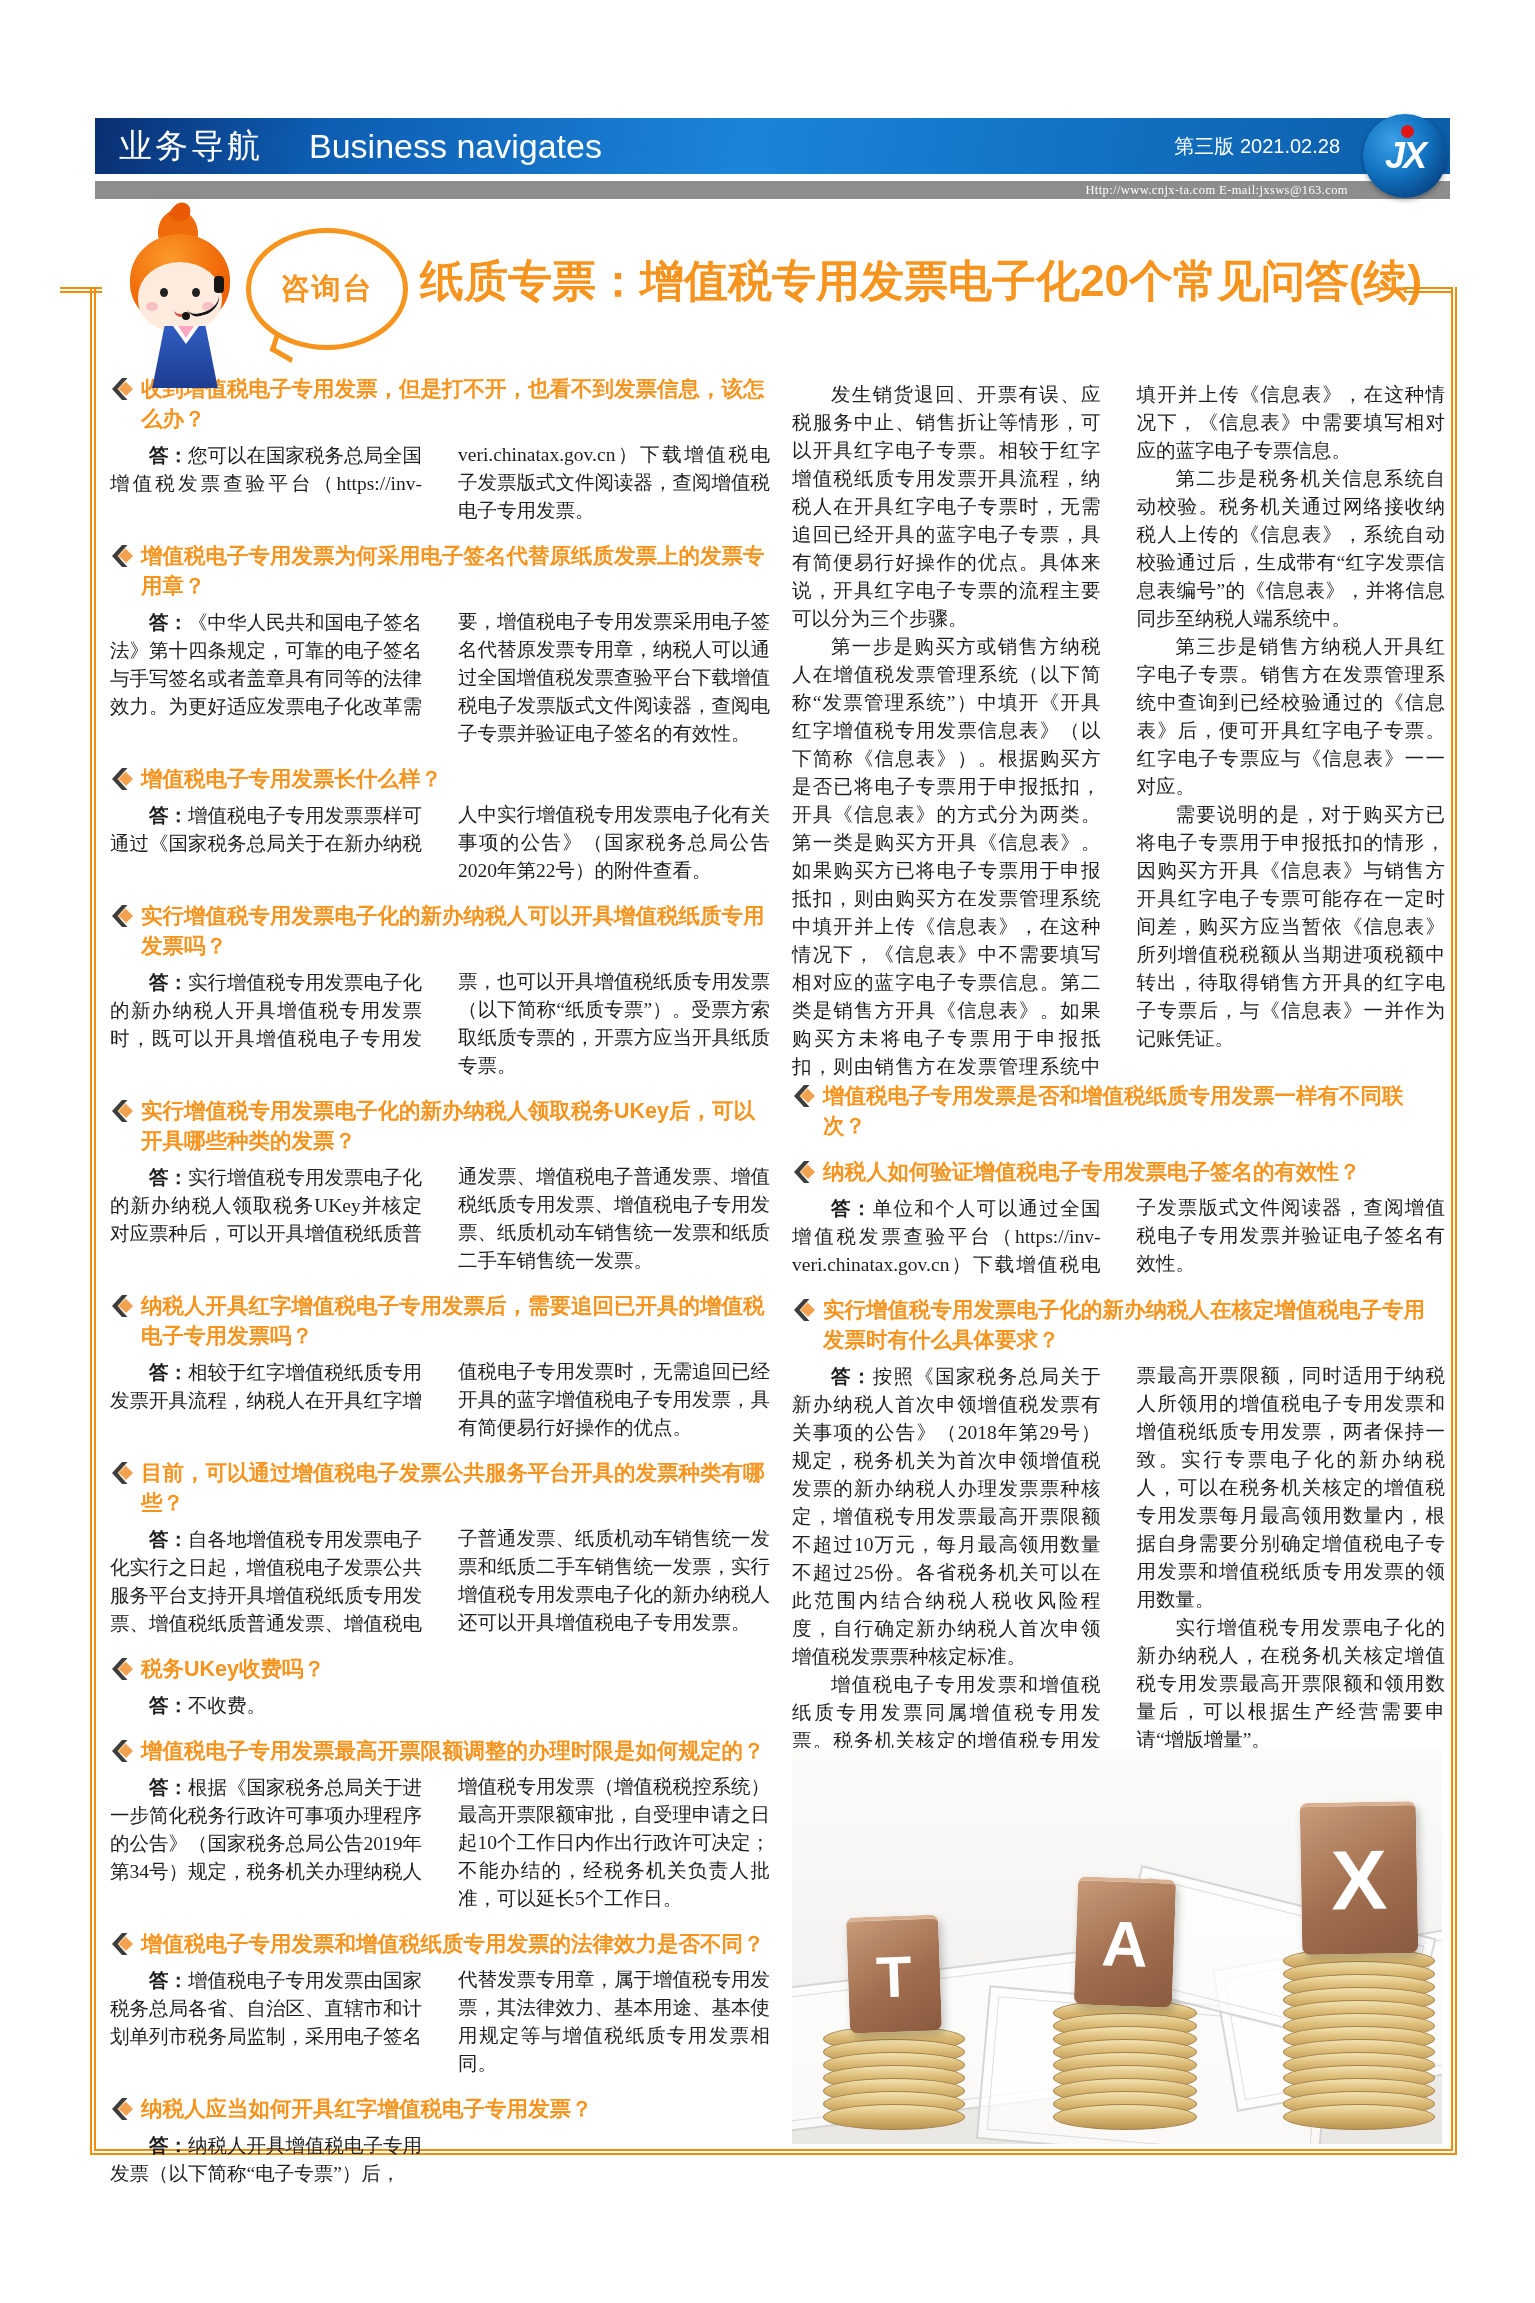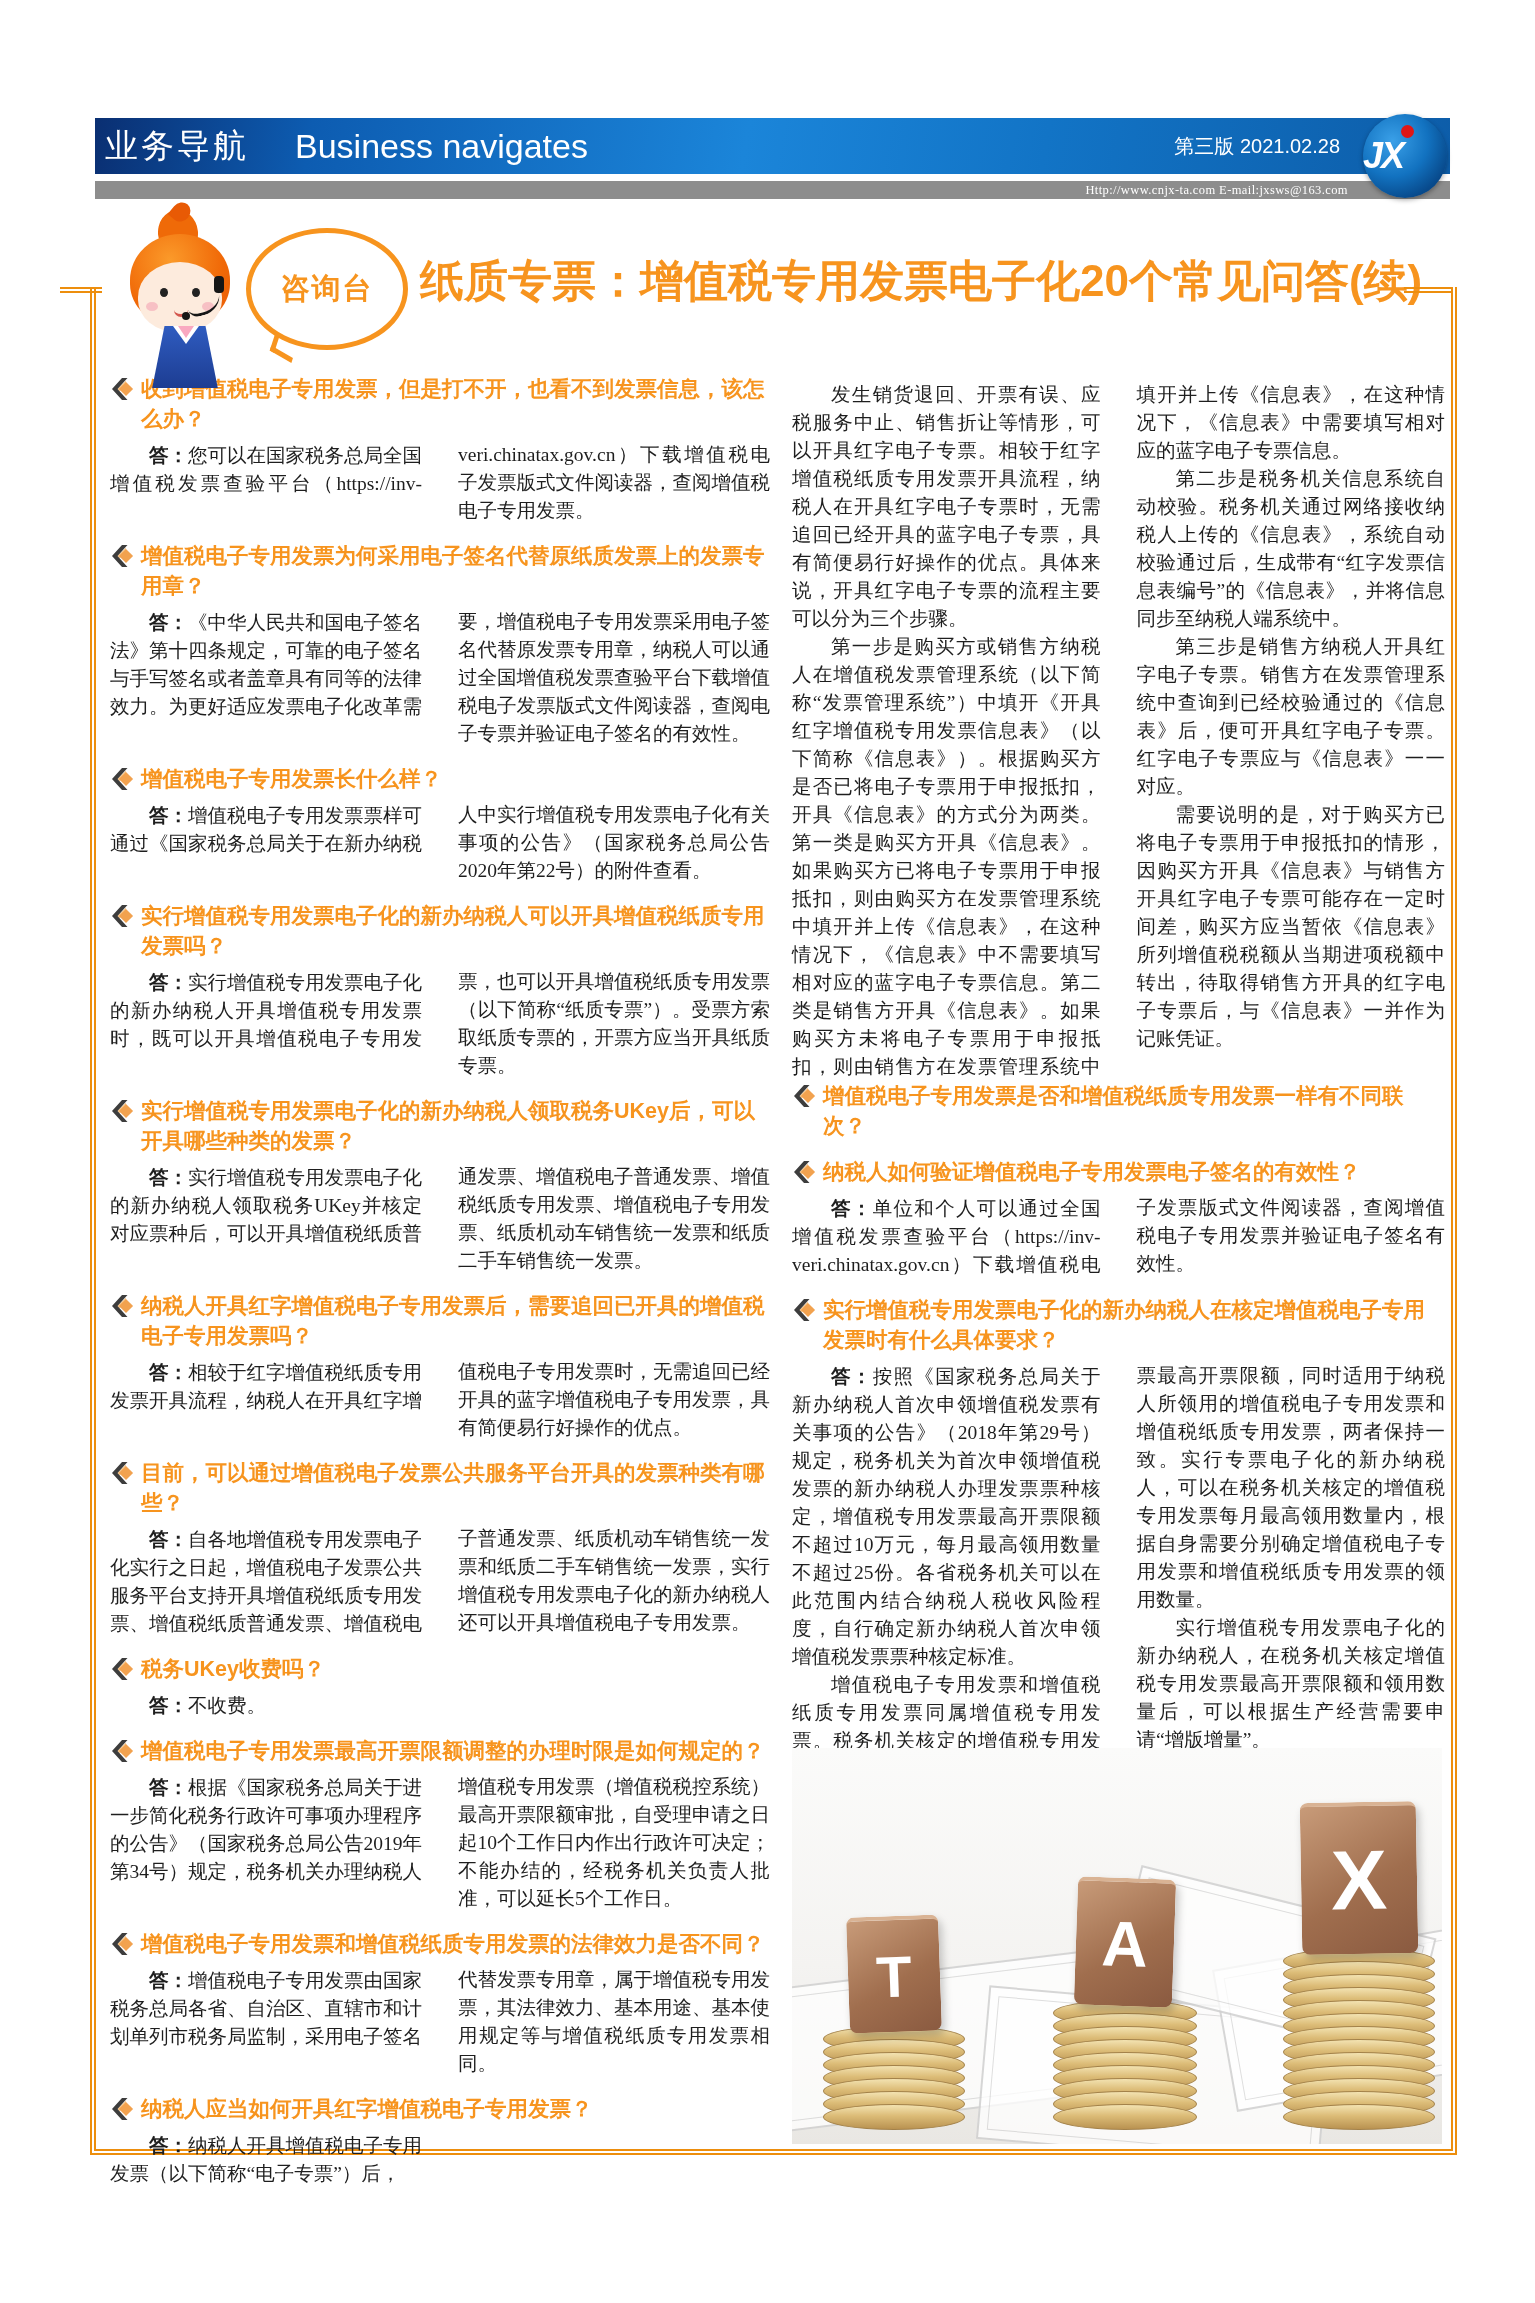--- a/index.html
+++ b/index.html
@@ -3,29 +3,29 @@
 <meta charset="utf-8">
 <style>
   html,body{margin:0;padding:0;background:#fff;}
   #canvas{position:relative;width:1535px;height:2303px;background:#fff;overflow:hidden;
           outline:1px solid #e4e4e4;font-family:"Liberation Serif","DejaVu Serif",serif;color:#1e1e1e;}
 
   
   .hdr-blue{position:absolute;left:95px;top:118px;width:1355px;height:56px;
     background:linear-gradient(100deg,#0a2f72 0%,#0d5cb1 16%,#1b85d9 48%,#1274c6 70%,#0d5da9 100%);
     display:flex;align-items:center;color:#fff;}
-  .hdr-cn{font-size:33px;margin-left:10px;letter-spacing:3px;font-family:Liberation Sans, sans-serif;}
+  .hdr-cn{font-size:33px;margin-left:24px;letter-spacing:3px;font-family:Liberation Sans, sans-serif;}
   .hdr-en{font-size:34px;margin-left:46px;font-family:"Liberation Sans","DejaVu Sans",sans-serif;font-weight:400;}
   .hdr-edition{margin-left:auto;margin-right:110px;font-size:20px;font-family:"Liberation Sans","DejaVu Sans",sans-serif;}
   .hdr-gray{position:absolute;left:95px;top:181px;width:1355px;height:18px;background:#8d8d8d;
     display:flex;align-items:center;justify-content:flex-end;}
   .hdr-contact{color:#fff;font-size:12.5px;margin-right:102px;letter-spacing:.4px;}
   .logo{position:absolute;left:1363px;top:114px;width:84px;height:84px;border-radius:50%;
     background:radial-gradient(circle at 35% 32%,#3aa0e8 0%,#1272c0 45%,#084a8c 75%,#063a70 100%);
-    box-shadow:0 2px 5px rgba(0,0,0,.35);display:flex;align-items:center;}
+    box-shadow:0 2px 5px rgba(0,0,0,.35);display:flex;align-items:center;justify-content:center;}
   .logo-txt{color:#fff;font-style:italic;font-weight:bold;font-size:36px;font-family:"Liberation Sans","DejaVu Sans",sans-serif;letter-spacing:-2px;}
   .logo-dot{position:absolute;left:38px;top:11px;width:13px;height:13px;border-radius:50%;background:#e01616;}
 
   
   .title{position:absolute;left:420px;top:252px;width:1010px;font-size:44px;font-weight:bold;color:#F7941E;
     font-family:"Liberation Sans","DejaVu Sans",sans-serif;white-space:nowrap;letter-spacing:0;}
   .bubble{position:absolute;left:246px;top:228px;width:152px;height:112px;border:5px solid #F7941E;border-radius:50%;
     background:#fff;display:flex;align-items:center;justify-content:center;z-index:3;}
   .bubble-txt{color:#F7941E;font-size:29px;font-weight:bold;font-family:"Liberation Sans","DejaVu Sans",sans-serif;letter-spacing:2px;}
   .bubble-tail{position:absolute;left:272px;top:332px;width:20px;height:20px;background:#fff;

